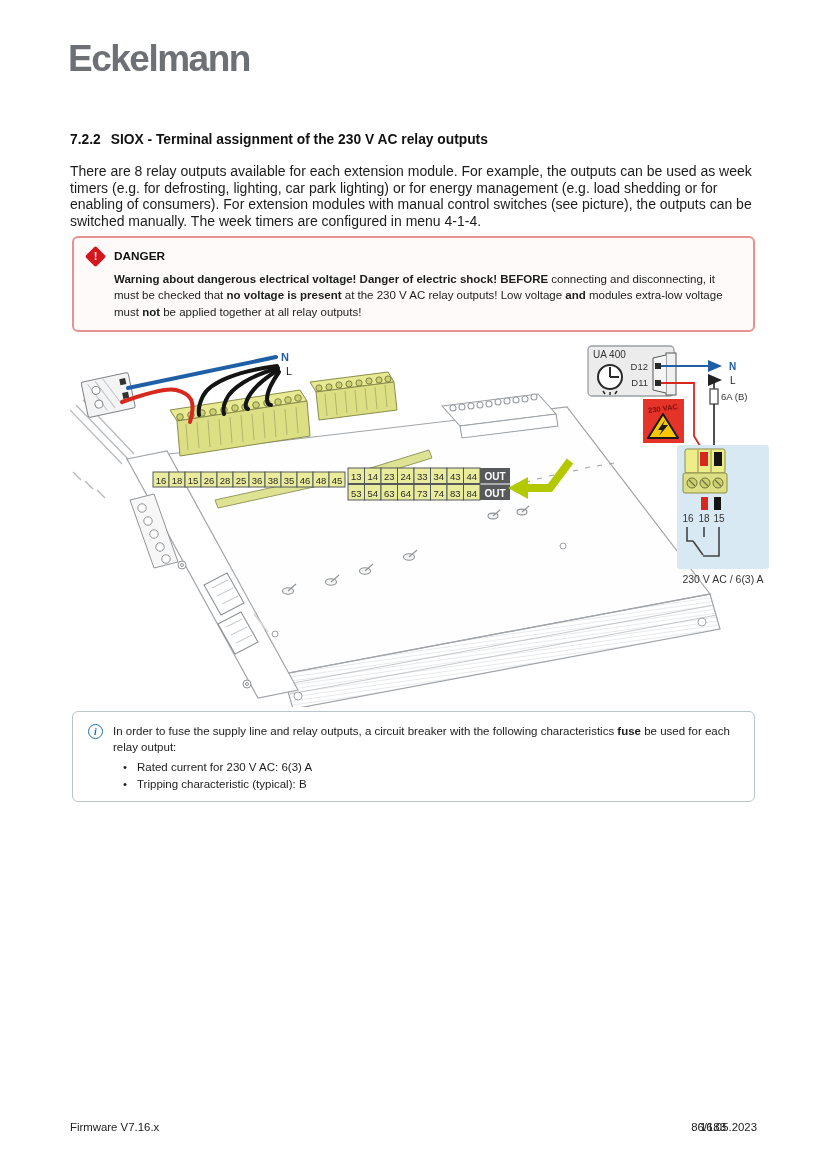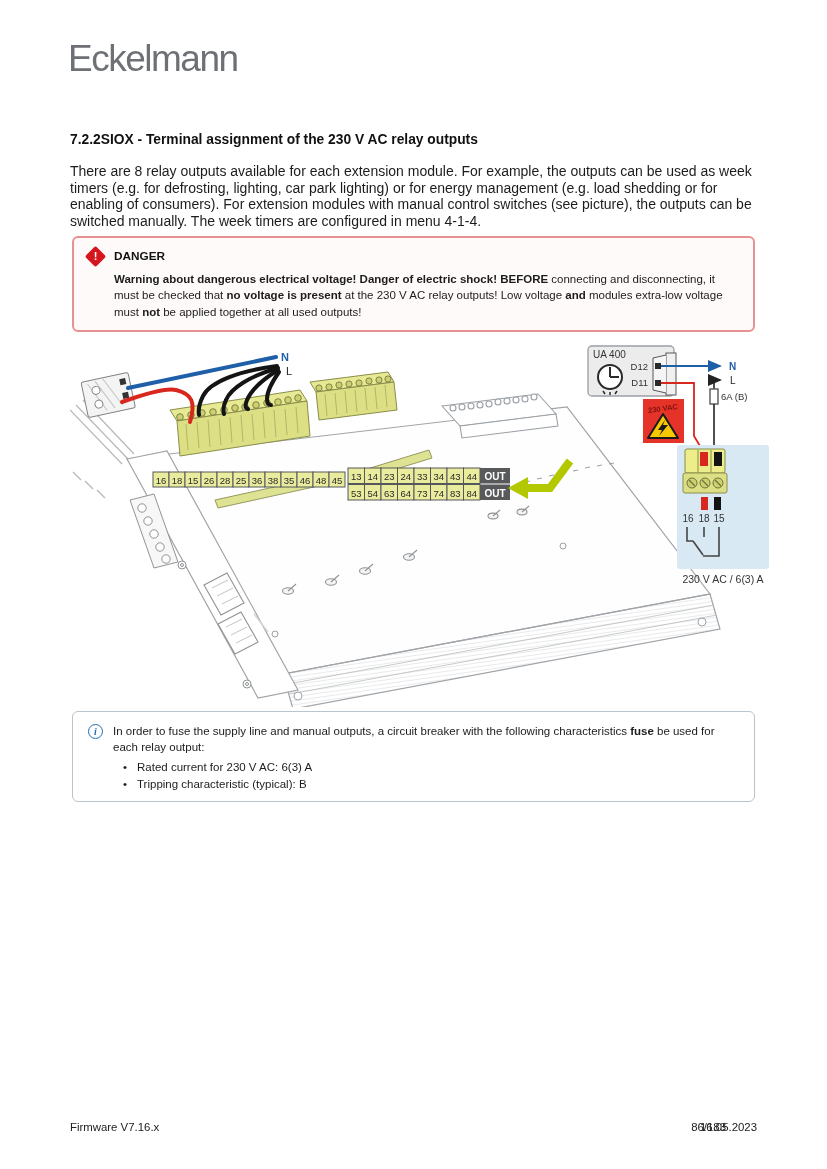--- a/index.html
+++ b/index.html
@@ -1,21 +1,21 @@
 <!DOCTYPE html>
 <html><head>
 <meta charset="utf-8">
 <style>
   html,body{margin:0;padding:0;background:#888;}
   .page{position:relative;width:827px;height:1169px;background:#ffffff;margin:0 auto;
         font-family:"Liberation Sans",sans-serif;color:#1a1a1a;overflow:hidden;}
-  .logo{position:absolute;left:68px;top:38px;font-size:37px;font-weight:normal;
+  .logo{position:absolute;left:68px;top:38px;font-size:37px;font-weight:bold;
         letter-spacing:-1.5px;color:#6d7176;text-align:center;}
   .heading{position:absolute;left:70px;top:132px;font-size:13.8px;font-weight:bold;color:#111;}
-  .heading .num{}
+  .heading .num{margin-right:10px;}
   .intro{position:absolute;left:70px;top:163px;width:694px;font-size:14px;line-height:16.6px;color:#1c1c1c;}
   .danger-box{position:absolute;left:72px;top:236px;width:679px;height:92px;
         border:2px solid #e89191;border-radius:6px;background:#fefafa;}
   .danger-icon{position:absolute;left:14px;top:11px;width:15px;height:15px;background:#d6161d;
         transform:rotate(45deg);border-radius:2px;}
   .danger-icon span{position:absolute;left:0;top:0;width:15px;height:15px;transform:rotate(-45deg);
         color:#fff;font-weight:bold;font-size:11px;text-align:center;line-height:15px;}
   .danger-title{position:absolute;left:40px;top:11px;font-size:11.8px;font-weight:bold;color:#111;text-align:right;}
   .danger-body{position:absolute;left:40px;top:33px;width:625px;font-size:11.5px;line-height:16.4px;color:#1c1c1c;}
   .info-box{position:absolute;left:72px;top:711px;width:681px;height:89px;
@@ -44,21 +44,21 @@
     <span class="num">7.2.2</span><span>SIOX - Terminal assignment of the 230 V AC relay outputs</span>
   </div>
 
   <div class="intro">There are 8 relay outputs available for each extension module. For example, the outputs can be used as week timers (e.g. for defrosting, lighting, car park lighting) or for energy management (e.g. load shedding or for enabling of consumers). For extension modules with manual control switches (see picture), the outputs can be switched manually. The week timers are configured in menu 4-1-4.</div>
 
   <div class="danger-box">
     <div class="danger-icon">
         <span>!</span>
       </div>
     <div class="danger-title">DANGER</div>
-    <div class="danger-body"><b>Warning about dangerous electrical voltage! Danger of electric shock! BEFORE</b><span> connecting and disconnecting, it must be checked that </span><b>no voltage is present</b><span> at the 230 V AC relay outputs! Low voltage </span><b>and</b><span> modules extra-low voltage must </span><b>not</b><span> be applied together at all used outputs!</span></div>
+    <div class="danger-body"><b>Warning about dangerous electrical voltage! Danger of electric shock! BEFORE</b><span> connecting and disconnecting, it must be checked that </span><b>no voltage is present</b><span> at the 230 V AC relay outputs! Low voltage </span><b>and</b><span> modules extra-low voltage must </span><b>not</b><span> be applied together at all relay outputs!</span></div>
   </div>
 
   <svg class="diagram" viewBox="0 0 700 363" width="700" height="363" xmlns="http://www.w3.org/2000/svg">
     <defs>
       <pattern id="hatch" width="5" height="4" patternUnits="userSpaceOnUse" patternTransform="rotate(-8)">
         <line x1="0" y1="0" x2="5" y2="0" stroke="#c9cccf" stroke-width="0.8"></line>
       </pattern>
       <marker id="arrB" markerWidth="9" markerHeight="8" refX="6" refY="3" orient="auto">
           <path d="M0,0 L7,3 L0,6 Z" fill="#1f5fa8"></path>
         </marker>
@@ -395,21 +395,21 @@
         <path d="M623,197 L633,211"></path>
         <path d="M634,183 L634,193"></path>
         <path d="M649,183 L649,212 L633,212"></path>
       </g>
       <text x="653" y="239" font-size="10.5" fill="#333" text-anchor="middle">230 V AC / 6(3) A</text>
     </g>
   </svg>
 
   <div class="info-box">
     <div class="info-icon"><span>i</span></div>
-    <div class="info-body"><span>In order to fuse the supply line and manual outputs, a circuit breaker with the following characteristics </span><b>fuse</b><span> be used for each relay output:</span></div>
+    <div class="info-body"><span>In order to fuse the supply line and relay outputs, a circuit breaker with the following characteristics </span><b>fuse</b><span> be used for each relay output:</span></div>
     <div class="info-bullets">
       <div class="row">
           <span class="mark">•</span>
           <span>Rated current for 230 V AC: 6(3) A</span>
         </div>
       <div class="row">
           <span class="mark">•</span>
           <span>Tripping characteristic (typical): B</span>
         </div>
     </div>

